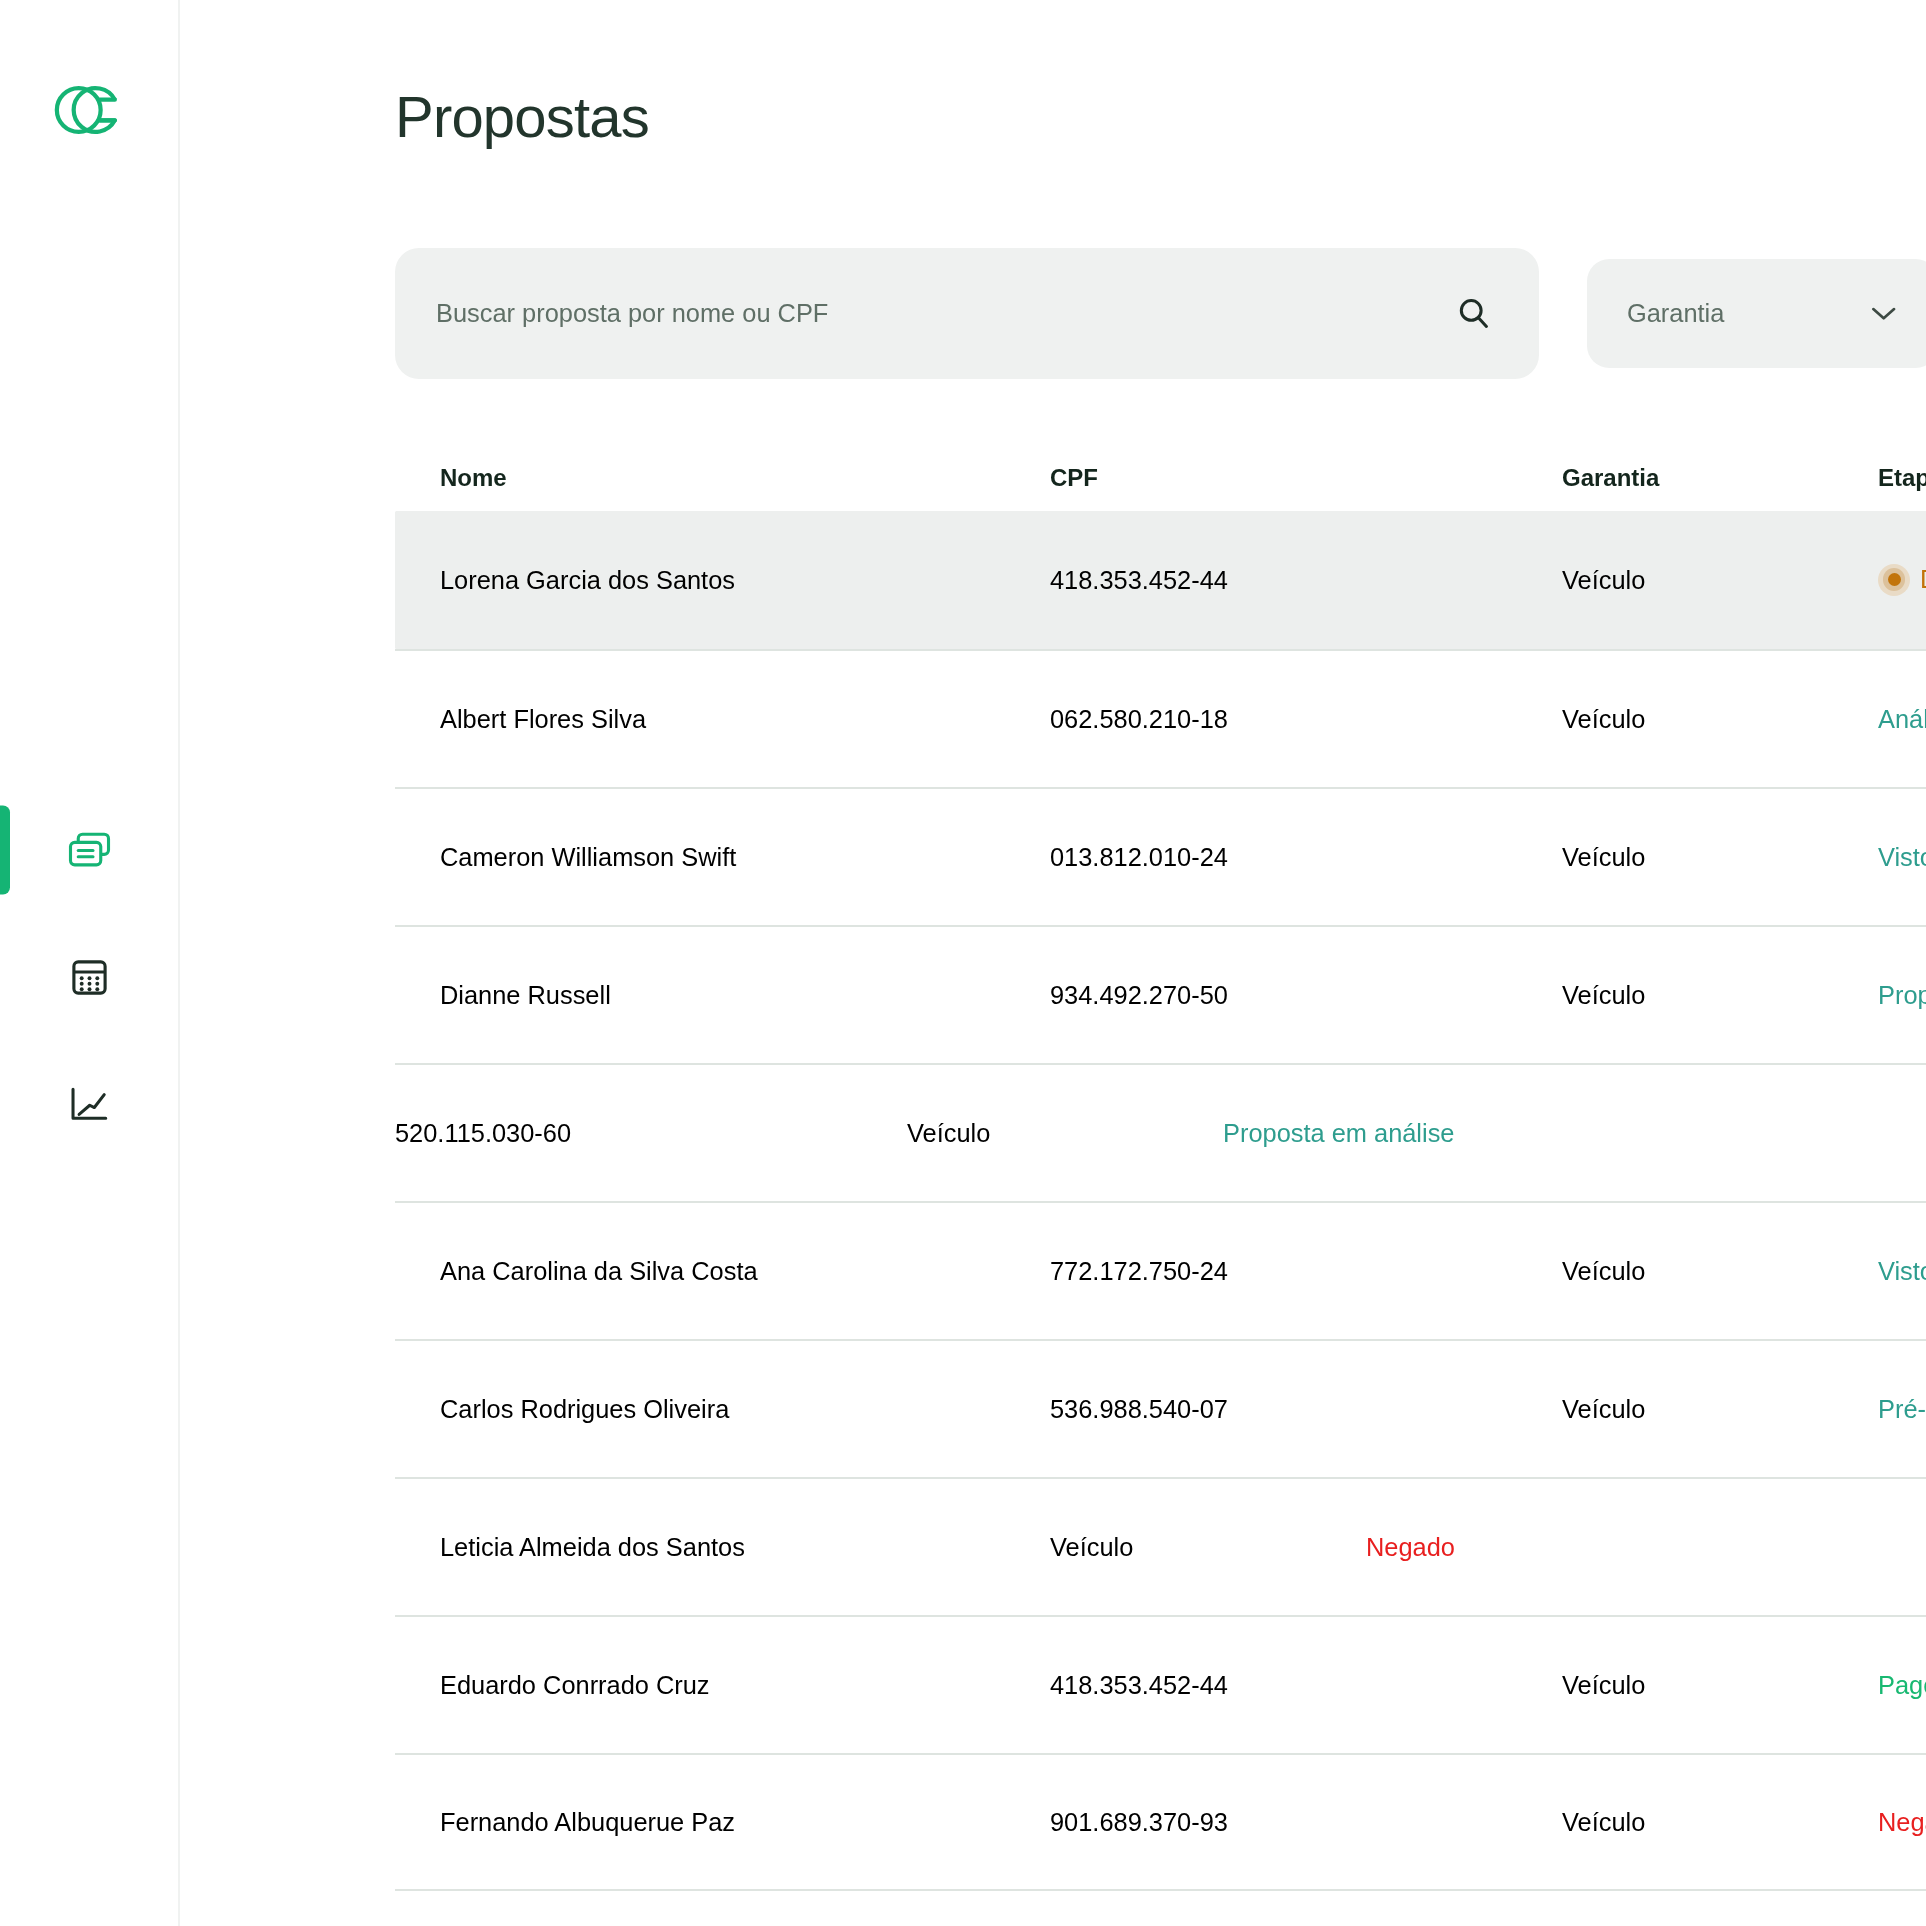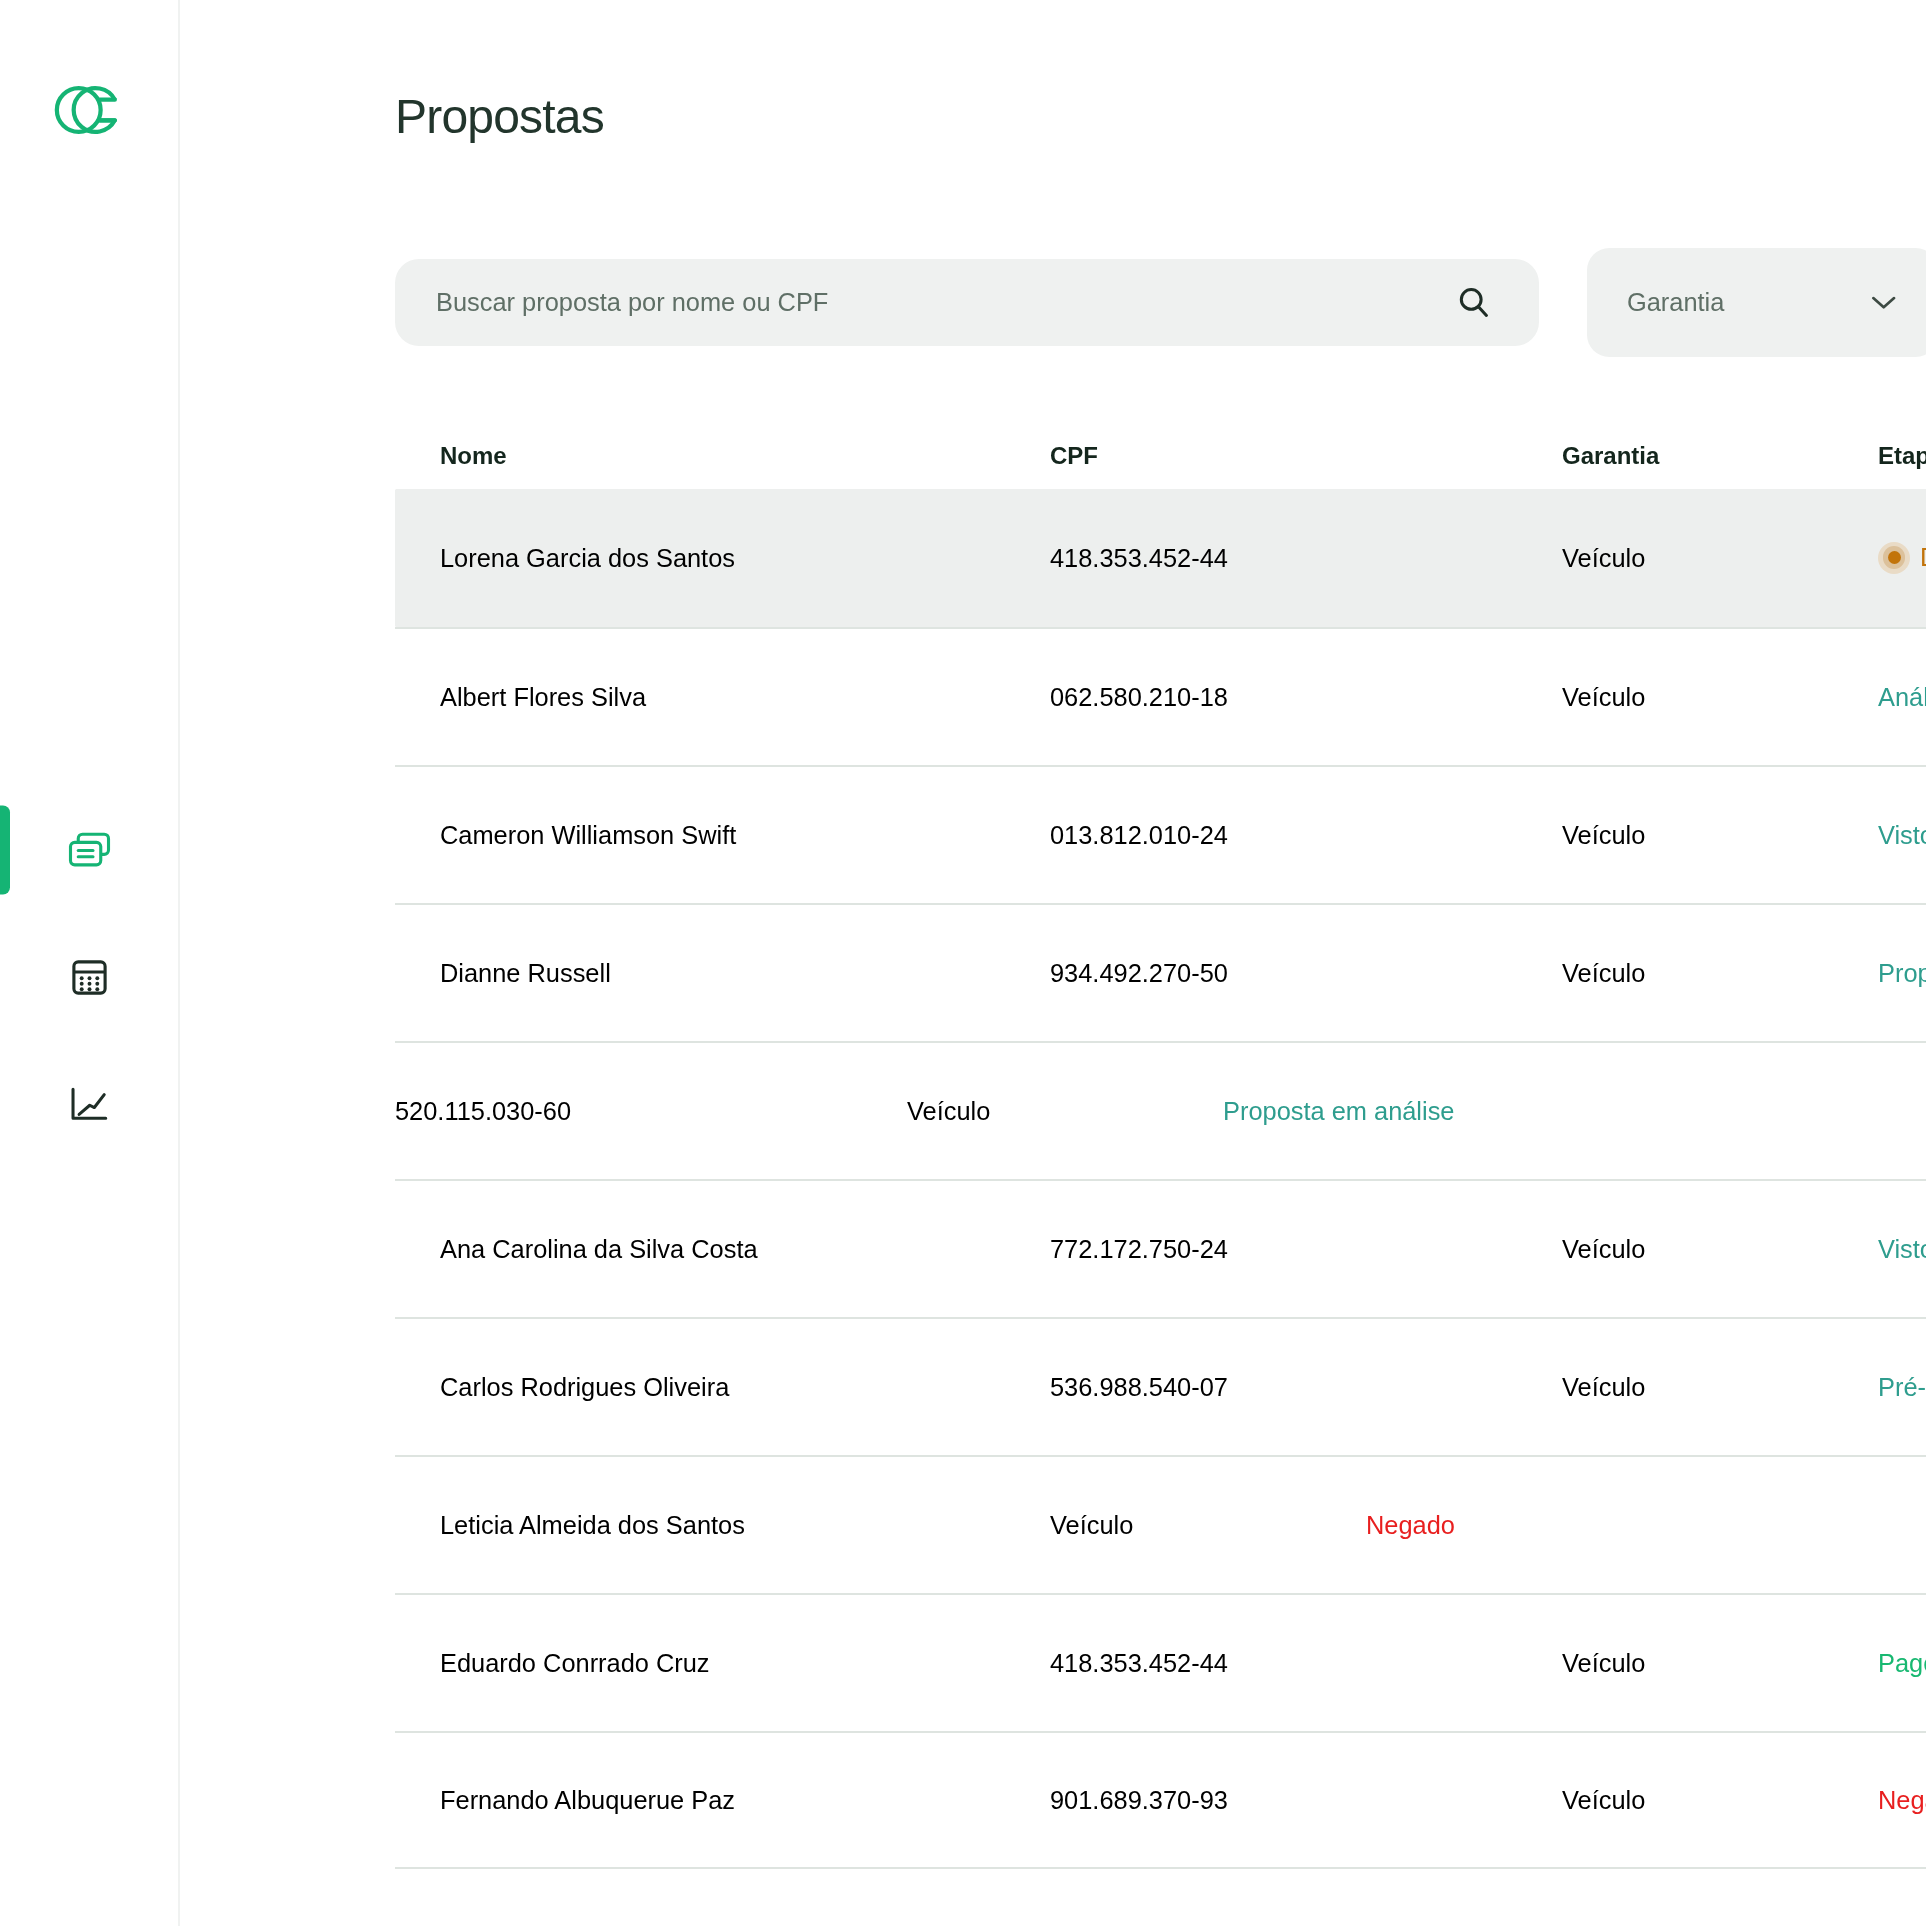--- a/index.html
+++ b/index.html
@@ -85,38 +85,38 @@
 
   .page-header {
     display: flex;
     align-items: center;
     justify-content: space-between;
     padding-top: 84px;
     height: 149px;
   }
 
   .page-title {
-    font-size: 48px;
+    font-size: 58px;
     line-height: 1;
     color: #22352C;
     font-weight: 400;
     letter-spacing: -0.8px;
   }
 
   
   .filters {
     display: flex;
     align-items: center;
     gap: 48px;
     margin-top: 99px;
   }
 
   .search-box {
     flex: 0 0 1144px;
-    height: 87px;
+    height: 131px;
     background: #EFF1F0;
     border-radius: 24px;
     display: flex;
     align-items: center;
     padding: 0 45px 0 41px;
     cursor: text;
   }
   .search-placeholder {
     flex: 1;
     font-size: 25.4px;

